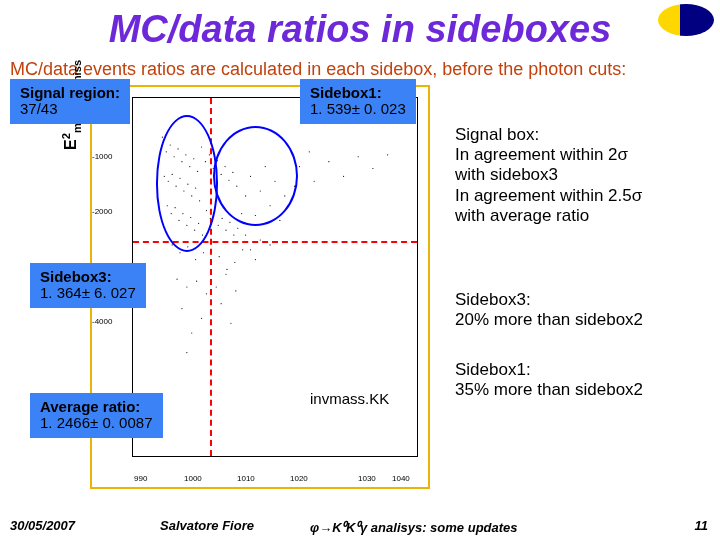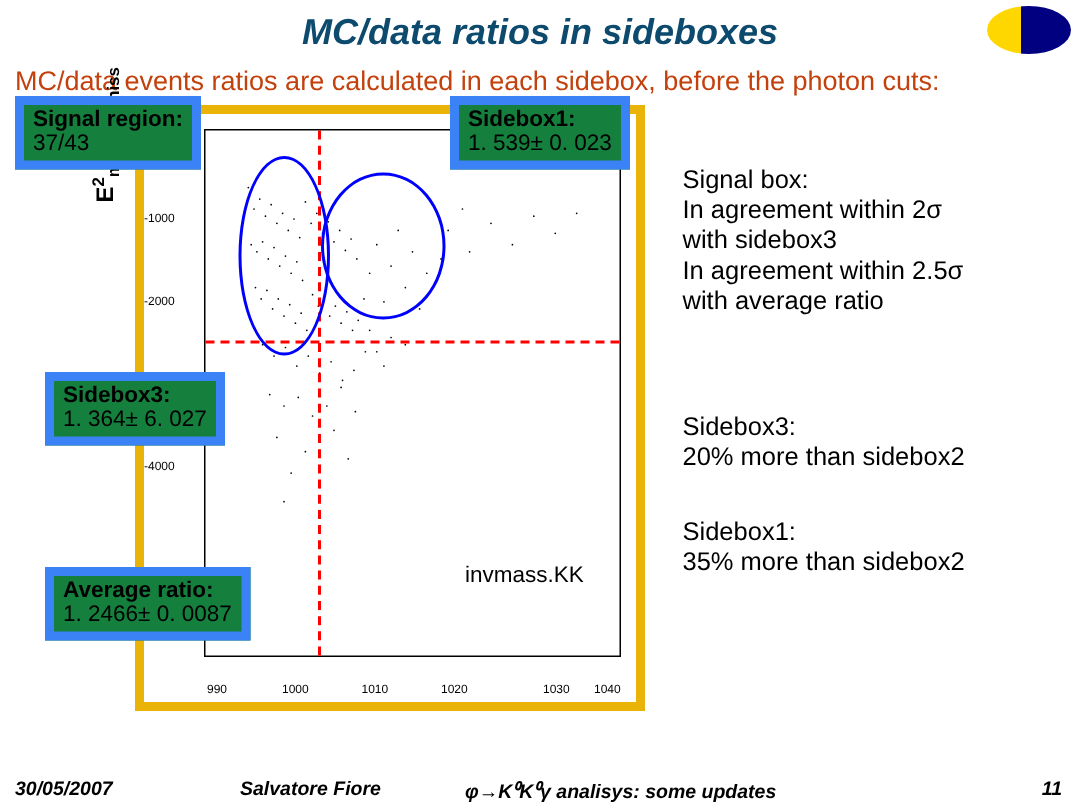--- a/index.html
+++ b/index.html
@@ -1,30 +1,30 @@
 <!DOCTYPE html>
 <html><head>
 <meta charset="utf-8">
 <style>
   * { margin: 0; padding: 0; box-sizing: border-box; }
   body { width: 720px; height: 540px; font-family: "Comic Sans MS", cursive, sans-serif; background: #fff; position: relative; overflow: hidden; }
-  .title { text-align: center; font-size: 24px; font-weight: bold; font-style: italic; color: #0c4a6e; padding: 8px 0 2px; }
+  .title { text-align: center; font-size: 38px; font-weight: bold; font-style: italic; color: #6d28d9; padding: 8px 0 2px; }
   .logo { position: absolute; top: 4px; right: 6px; width: 56px; height: 32px; background: linear-gradient(90deg,#ffd700 40%,#000080 40%); border-radius: 50%; }
   .subtitle { font-size: 18px; color: #c2410c; padding: 6px 10px 4px 10px; font-family: "Trebuchet MS","Comic Sans MS",sans-serif; line-height: 1.2; }
   .content { position: relative; width: 100%; height: 350px; }
-  .plot { position: absolute; left: 90px; top: 0; width: 340px; height: 404px; border: 6px solid #eab308; background: #fff; }
+  .plot { position: absolute; left: 90px; top: 0; width: 340px; height: 404px; border: 2px solid #eab308; background: #fff; }
   .plot-inner { position: absolute; left: 40px; top: 10px; right: 10px; bottom: 30px; border: 1px solid #000; }
   .scatter { position: absolute; inset: 0; }
   .dashv { position: absolute; top: 0; bottom: 0; border-left: 2px dashed red; }
   .dashh { position: absolute; left: 0; right: 0; border-top: 2px dashed red; }
   .ellipse { position: absolute; border: 2px solid blue; border-radius: 50%; }
   .tick { position: absolute; font-size: 8px; color: #000; font-family: Arial, sans-serif; }
   .yaxis-label { position: absolute; left: 60px; top: 65px; transform: rotate(-90deg); transform-origin: left top; font-size: 16px; font-family: "Trebuchet MS",sans-serif; font-weight: bold; }
   .xaxis-label { position: absolute; left: 310px; top: 305px; font-size: 15px; font-family: "Trebuchet MS",sans-serif; }
-  .box { position: absolute; border: 6px solid #3b82f6; background: #15803d; padding: 2px 6px; font-size: 15px; line-height: 1.1; font-family: "Trebuchet MS","Comic Sans MS",sans-serif; }
+  .box { position: absolute; border: 4px solid #3b82f6; background: #3b82f6; padding: 2px 6px; font-size: 15px; line-height: 1.1; font-family: "Trebuchet MS","Comic Sans MS",sans-serif; }
   .ann { position: absolute; font-size: 17px; line-height: 1.2; font-family: "Trebuchet MS","Comic Sans MS",sans-serif; }
   .footer { position: absolute; bottom: 4px; left: 0; right: 0; height: 18px; font-size: 13px; font-style: italic; font-weight: bold; color: #000000; }
   .f-left { position: absolute; left: 10px; }
   .f-mid { position: absolute; left: 160px; }
   .f-center { position: absolute; left: 310px; }
   .f-right { position: absolute; right: 12px; }
   .sup { font-size: 0.7em; vertical-align: super; }
   .sub { font-size: 0.7em; vertical-align: sub; }
 </style>
 </head>

